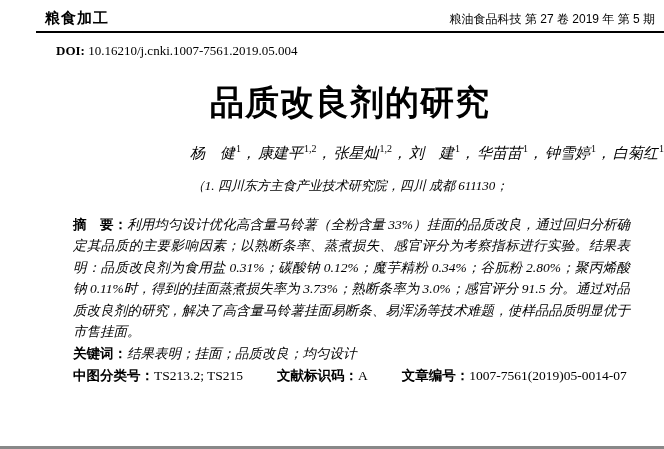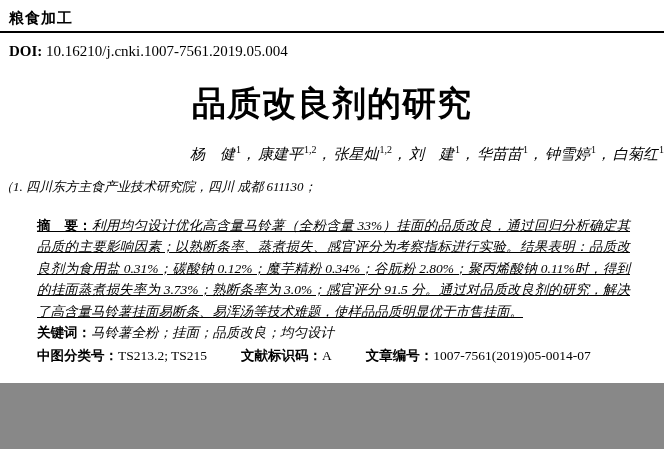--- a/index.html
+++ b/index.html
@@ -1,25 +1,26 @@
 <!DOCTYPE html>
 <html><head>
 <meta charset="utf-8">
 <style>
   * { margin: 0; padding: 0; box-sizing: border-box; }
   html, body { background: #888; }
   .page {
     position: relative;
     width: 664px;
-    height: 383px;
+    height: 446px;
     margin: 0 auto;
     background: #ffffff;
     color: #000000;
     font-family: "Liberation Serif", serif;
     overflow: hidden;
+    padding-left: 36px;
   }
   
   .header {
     display: flex;
     justify-content: space-between;
     align-items: flex-end;
     padding: 9px 9px 3px 9px;
     border-bottom: 2px solid #000;
   }
   .header-left {
@@ -27,22 +28,22 @@
     font-weight: bold;
     font-size: 15px;
     letter-spacing: 1px;
   }
   .header-right {
     font-family: "Liberation Sans", sans-serif;
     font-size: 12px;
   }
   
   .doi-line {
-    margin: 10px 0 0 9px;
-    font-size: 15px;
+    margin: 10px 0 0 20px;
+    font-size: 13px;
   }
   .doi-label { font-weight: bold; }
   
   .title {
     margin-top: 25px;
     text-align: center;
     font-family: "Liberation Sans", sans-serif;
     font-weight: bold;
     font-size: 34px;
     line-height: 37px;
@@ -60,33 +61,32 @@
   .authors sup {
     font-style: normal;
     font-size: 10px;
     line-height: 0;
     margin-left: 1px;
   }
   .author-sep { margin-right: 2px; }
   
   .affiliations {
     margin-top: 12px;
-    text-align: left;
+    text-align: center;
     font-size: 13px;
     font-style: italic;
     line-height: 21.5px;
   }
   
   .abstract {
     margin: 17px 34px 0 37px;
     font-size: 13.5px;
     line-height: 21.5px;
     text-align: justify;
     font-style: italic;
-    text-decoration: underline;
   }
   .block-label {
     font-family: "Liberation Sans", sans-serif;
     font-weight: bold;
     font-style: normal;
   }
   .keywords {
     margin: 0 34px 0 37px;
     font-size: 13.5px;
     line-height: 21.5px;
@@ -101,20 +101,21 @@
   .class-group { margin-right: 34px; }
   .class-group:last-child { margin-right: 0; }
 </style>
 </head>
 <body>
 
 <div class="page">
 
   <div class="header">
     <span class="header-left">粮食加工</span>
+    <span class="header-right">粮油食品科技 第 27 卷  2019 年  第 5 期</span>
   </div>
 
   <div class="doi-line">
     <span class="doi-label">DOI:</span>
     <span class="doi-value">10.16210/j.cnki.1007-7561.2019.05.004</span>
   </div>
 
   <h1 class="title">
     <span class="title-line">品质改良剂的研究</span>
   </h1>
@@ -125,20 +126,20 @@
 
   <div class="affiliations">
     <div>（1. 四川东方主食产业技术研究院，四川 成都 611130；</div>
   </div>
 
   <div class="abstract">
     <span class="block-label">摘　要：</span><span>利用均匀设计优化高含量马铃薯（全粉含量 33%）挂面的品质改良，通过回归分析确定其品质的主要影响因素；以熟断条率、蒸煮损失、感官评分为考察指标进行实验。结果表明：品质改良剂为食用盐 0.31%；碳酸钠 0.12%；魔芋精粉 0.34%；谷朊粉 2.80%；聚丙烯酸钠 0.11%时，得到的挂面蒸煮损失率为 3.73%；熟断条率为 3.0%；感官评分 91.5 分。通过对品质改良剂的研究，解决了高含量马铃薯挂面易断条、易浑汤等技术难题，使样品品质明显优于市售挂面。</span>
   </div>
 
   <div class="keywords">
-    <span class="block-label">关键词：</span><span>马铃薯全粉；挂面；品质改良；均匀设计</span>
+    <span class="block-label">关键词：</span><span>结果表明；挂面；品质改良；均匀设计</span>
   </div>
 
   <div class="class-line">
     <span class="class-group"><span class="block-label">中图分类号：</span><span>TS213.2; TS215</span></span><span class="class-group"><span class="block-label">文献标识码：</span><span>A</span></span><span class="class-group"><span class="block-label">文章编号：</span><span>1007-7561(2019)05-0014-07</span></span>
   </div>
 
 </div>
 
 </body></html>

